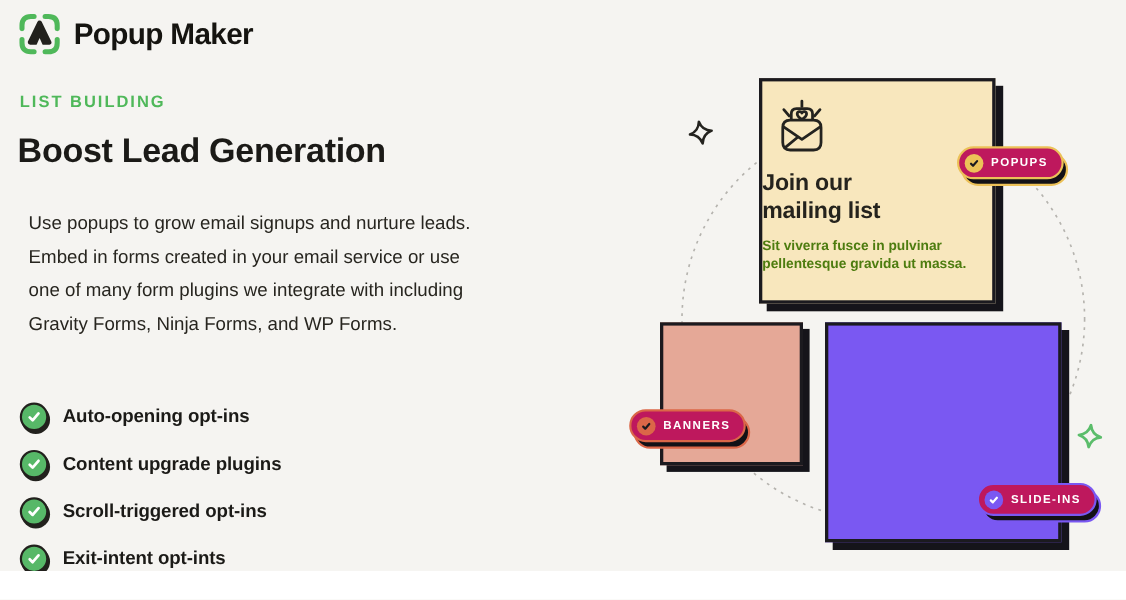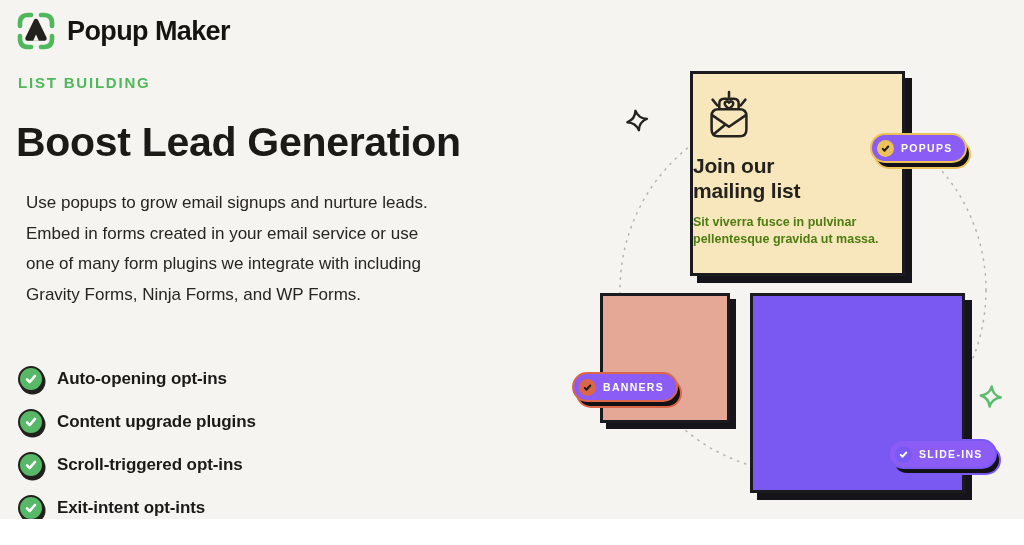--- a/index.html
+++ b/index.html
@@ -5,23 +5,23 @@
   * { margin:0; padding:0; box-sizing:border-box; }
   html,body { width:1024px; height:545px; }
   body { font-family:"Liberation Sans", sans-serif; }
 
   .page { position:relative; width:1024px; height:519px; background:#F5F4F1; color:#1D1C1A; overflow:hidden; }
 
   
   .logo { position:absolute; left:14px; top:9px; display:flex; align-items:center; gap:9px; cursor:pointer; }
   .wordmark { font-size:27px; font-weight:800; letter-spacing:-0.6px; color:#151410; }
 
-  .eyebrow { position:absolute; left:18px; top:74px; font-size:15px; font-weight:800; letter-spacing:1.8px; color:#4FB85A; }
+  .eyebrow { position:absolute; left:18px; top:84px; font-size:15px; font-weight:800; letter-spacing:1.8px; color:#4FB85A; }
 
-  .page-title { position:absolute; left:16px; top:119px; font-size:41px; font-weight:800; letter-spacing:-0.3px; color:#1B1A17; }
+  .page-title { position:absolute; left:16px; top:119px; font-size:31px; font-weight:800; letter-spacing:-0.3px; color:#1B1A17; }
 
   .lede { position:absolute; left:26px; top:188px; width:480px; font-size:17px; line-height:30.5px; color:#27251F; white-space:pre-line; }
 
   .features { position:absolute; left:18px; top:365px; display:flex; flex-direction:column; gap:16px; }
   .feature { display:flex; align-items:center; gap:13px; height:27px; }
   .check-circle { flex:0 0 auto; width:26px; height:26px; border-radius:50%; background:#57B868;
                   border:2.5px solid #22211D; box-shadow:1.5px 2.5px 0 #22211D;
                   display:flex; align-items:center; justify-content:center; }
   .feature-label { font-size:17px; font-weight:700; color:#1B1A17; letter-spacing:-0.1px; }
 
@@ -38,21 +38,21 @@
   .popup-title { margin-top:2px; font-size:21px; font-weight:700; line-height:25px; color:#25231D; white-space:pre-line; letter-spacing:-0.2px; }
   .popup-body  { margin-top:11px; font-size:12.5px; line-height:17px; color:#4d7c0f; white-space:pre-line;font-weight:bold; }
 
   .badge { position:absolute; height:30px; z-index:4; --acc:#ECC158; }
   .badge-popups   { left:310px; top:73px;  --acc:#ECC158; }
   .badge-banners  { left:12px;  top:312px; --acc:#DB6748; }
   .badge-slideins { left:328px; top:379px; --acc:#7A58F2; }
   .badge-shadow { position:absolute; left:0; top:0; right:0; bottom:0; transform:translate(4px,6px);
                   background:#121116; border:2px solid var(--acc); border-radius:999px; }
   .badge-pill { position:relative; height:30px; display:flex; align-items:center; gap:7px;
-                background:#8b5cf6; border:2px solid var(--acc); border-radius:999px; padding:0 12px 0 5px; }
+                background:#be185d; border:2px solid var(--acc); border-radius:999px; padding:0 12px 0 5px; }
   .badge-dot { width:17px; height:17px; border-radius:50%; background:var(--acc);
                display:flex; align-items:center; justify-content:center; }
   .badge-label { font-size:10.5px; font-weight:700; letter-spacing:1.3px; color:#FFFFFF; white-space:nowrap; }
 
   .sparkle { position:absolute; z-index:4; }
   .sparkle-dark  { left:66px;  top:49px;  color:#24231F; transform:rotate(-10deg); }
   .sparkle-green { left:419px; top:325px; color:#5BBD6B; transform:rotate(6deg); }
 </style>
 </head>
 <body>

